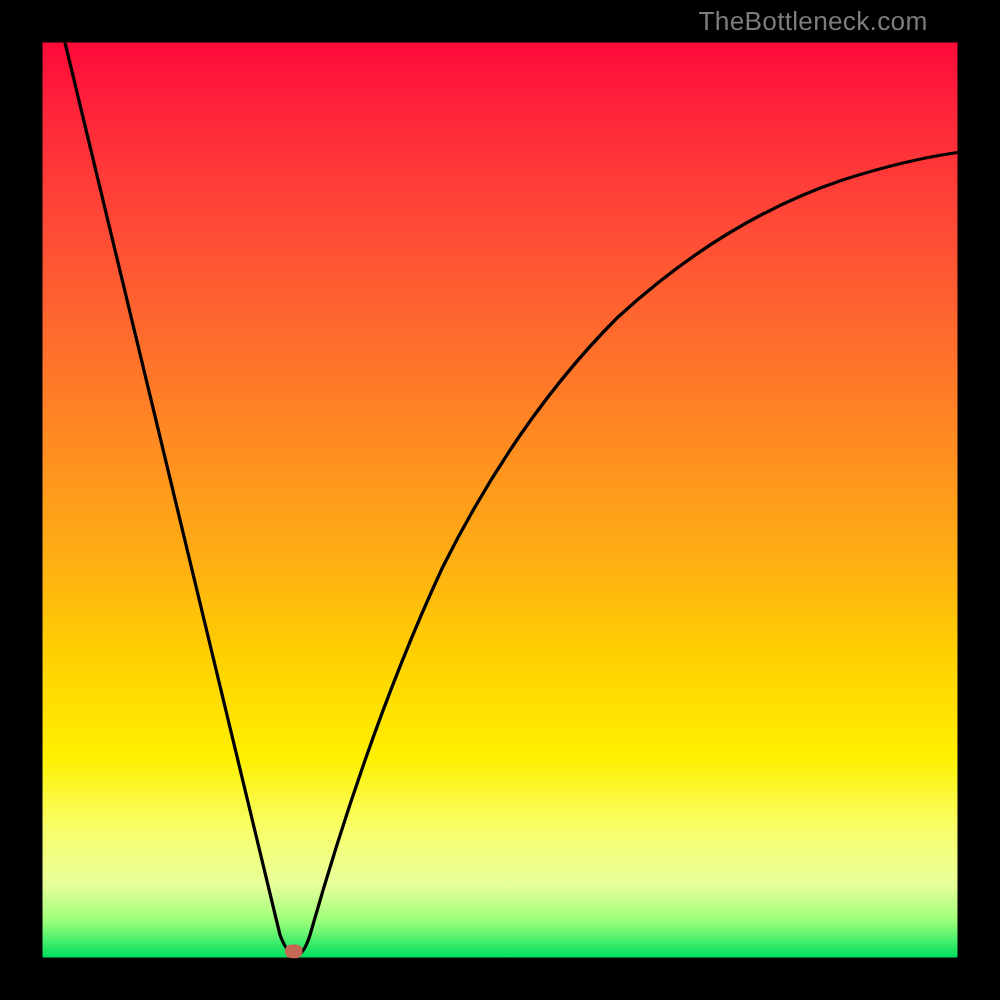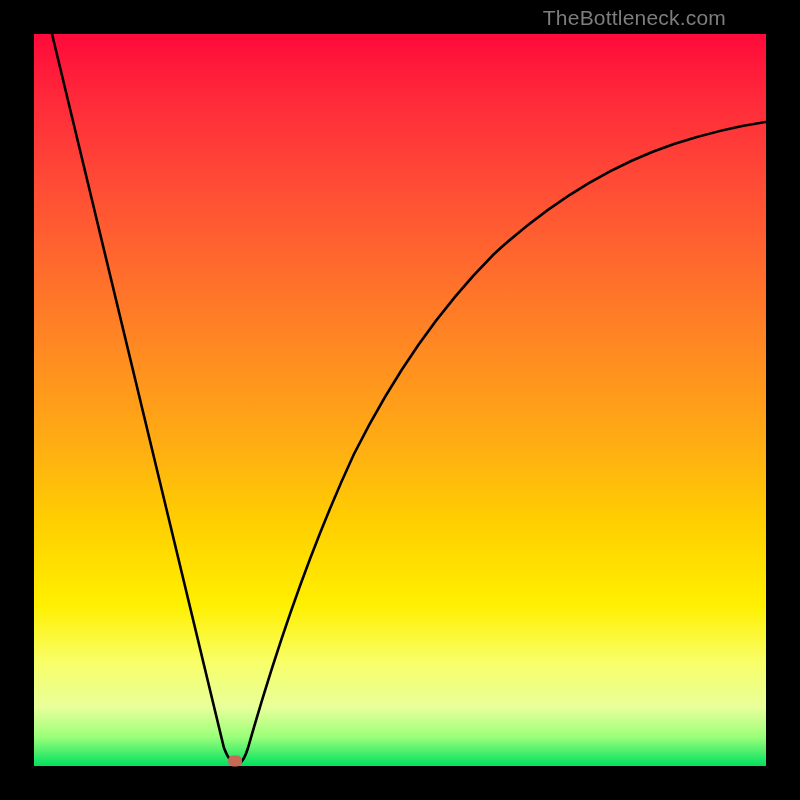--- a/index.html
+++ b/index.html
@@ -9,20 +9,21 @@
     height: 800px;
     overflow: hidden;
     background: #000;
     font-family: Arial, Helvetica, sans-serif;
   }
   .frame {
     position: relative;
     width: 736px;
     height: 800px;
     background: #000;
+    padding-left: 16px;
   }
   .plot-area {
     position: absolute;
     left: 34px;
     top: 34px;
     width: 732px;
     height: 732px;
     
     background: linear-gradient(
       to bottom,

